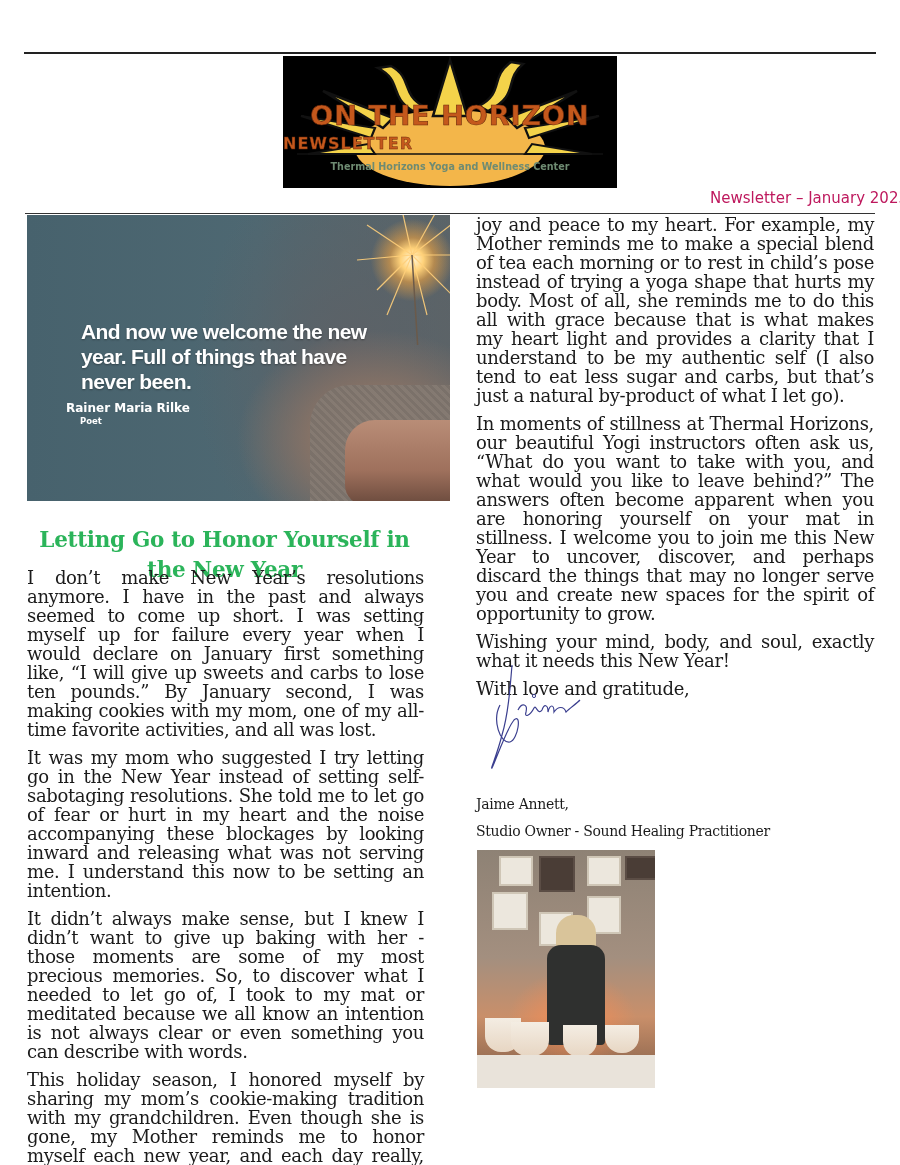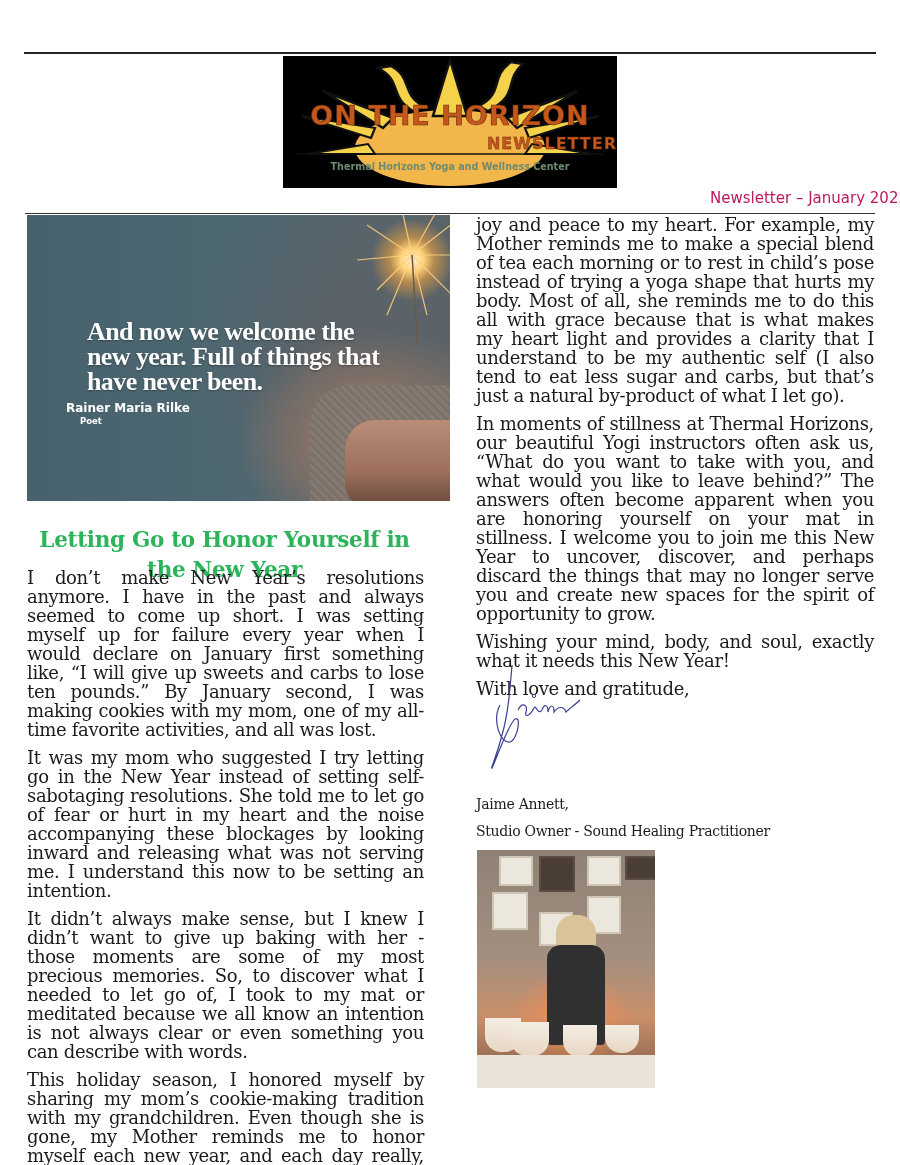--- a/index.html
+++ b/index.html
@@ -3,38 +3,38 @@
 <meta charset="utf-8">
 <style>
   html, body { margin:0; padding:0; background:#ffffff; }
   body { width:900px; height:1165px; position:relative; overflow:hidden; font-family:"DejaVu Serif", serif; color:#1a1a1a; }
 
   .top-rule { position:absolute; left:24px; top:52px; width:852px; height:0; border-top:2px solid #222; }
 
   .masthead { position:absolute; left:283px; top:56px; width:334px; height:132px; background:#000000; overflow:hidden; }
   .masthead svg { position:absolute; left:0; top:0; }
   .mast-title { position:absolute; left:0; width:334px; top:44px; text-align:center; font-family:"DejaVu Sans", sans-serif; font-weight:bold; font-size:27px; letter-spacing:1px; color:#c4581c; -webkit-text-stroke:0.6px #6b2a0c; }
-  .mast-sub { position:absolute; left:0; width:334px; top:78px; text-align:right; font-family:"DejaVu Sans", sans-serif; font-weight:bold; font-size:16px; letter-spacing:1px; color:#c4581c; -webkit-text-stroke:0.4px #6b2a0c; }
+  .mast-sub { position:absolute; left:0; width:334px; top:78px; text-align:left; font-family:"DejaVu Sans", sans-serif; font-weight:bold; font-size:16px; letter-spacing:1px; color:#c4581c; -webkit-text-stroke:0.4px #6b2a0c; }
   .mast-tag { position:absolute; left:0; width:334px; top:105px; text-align:center; font-family:"DejaVu Sans", sans-serif; font-weight:bold; font-size:9.6px; color:#6e8b72; }
 
   .issue-date { position:absolute; left:8px; width:900px; top:189px; text-align:right; font-family:"DejaVu Sans", sans-serif; font-size:15px; color:#be185d; }
   .date-rule { position:absolute; left:25px; top:213px; width:850px; border-top:1.5px solid #333; }
 
   .hero { position:absolute; left:27px; top:215px; width:423px; height:286px; overflow:hidden;
           background: radial-gradient(ellipse 140px 110px at 350px 225px, #c7a48b 0%, #8b7466 40%, rgba(80,90,100,0) 100%),
                       radial-gradient(ellipse 170px 230px at 320px 150px, #5d6166 0%, rgba(70,90,100,0) 90%),
                       linear-gradient(90deg, #47626d 0%, #4e6872 55%, #5b6468 100%); }
   .spark { position:absolute; left:340px; top:0px; width:90px; height:90px; border-radius:50%;
            background: radial-gradient(circle, #fff7dc 0%, #ffd27a 18%, rgba(255,170,60,0.55) 35%, rgba(255,150,40,0) 65%); }
   .spark-rays { position:absolute; left:300px; top:-10px; }
   .sleeve { position:absolute; left:283px; top:170px; width:140px; height:120px; border-radius:40px 0 0 0;
             background: repeating-linear-gradient(45deg, #7a716a 0 3px, #857b73 3px 6px); opacity:0.9; }
   .hand { position:absolute; left:318px; top:205px; width:105px; height:85px; border-radius:30px 0 0 20px;
           background: linear-gradient(180deg, #b98d77 0%, #9e705c 60%, #6a4a3d 100%); }
-  .quote { position:absolute; left:60px; top:104px; width:300px; font-family:Liberation Serif, serif; font-weight:bold; font-size:26px; line-height:25px; color:#ffffff; letter-spacing:-0.6px; text-shadow:0 1px 2px rgba(0,0,0,0.35); }
+  .quote { position:absolute; left:54px; top:104px; width:300px; font-family:Liberation Sans, sans-serif; font-weight:bold; font-size:21px; line-height:25px; color:#ffffff; letter-spacing:-0.6px; text-shadow:0 1px 2px rgba(0,0,0,0.35); }
   .quote-author { position:absolute; left:39px; top:186px; font-family:"DejaVu Sans", sans-serif; font-weight:bold; font-size:12px; color:#fff; }
   .quote-role { position:absolute; left:53px; top:201px; font-family:"DejaVu Sans", sans-serif; font-weight:bold; font-size:8.5px; color:#fff; }
 
   .headline { position:absolute; left:27px; top:511px; width:395px; text-align:center; font-family:"DejaVu Serif", serif; font-weight:bold; font-size:21.5px; line-height:30px; color:#2bb45a; letter-spacing:-0.3px; }
 
   .col { position:absolute; font-family:"DejaVu Serif", serif; font-size:18px; line-height:19px; color:#1b1b1b; text-align:justify; letter-spacing:-0.35px; }
   .col p { margin:0 0 9px 0; }
   .col-left { left:27px; top:568px; width:397px; }
   .col-right { left:476px; top:215px; width:398px; }
 

